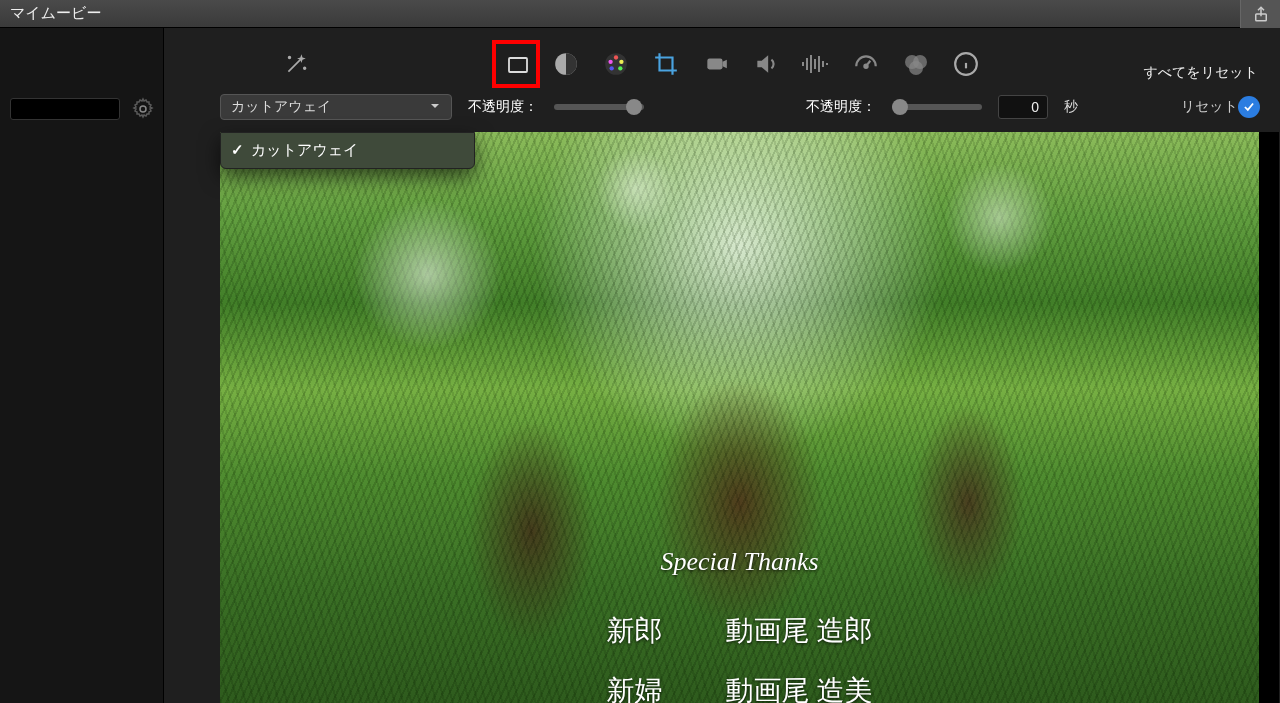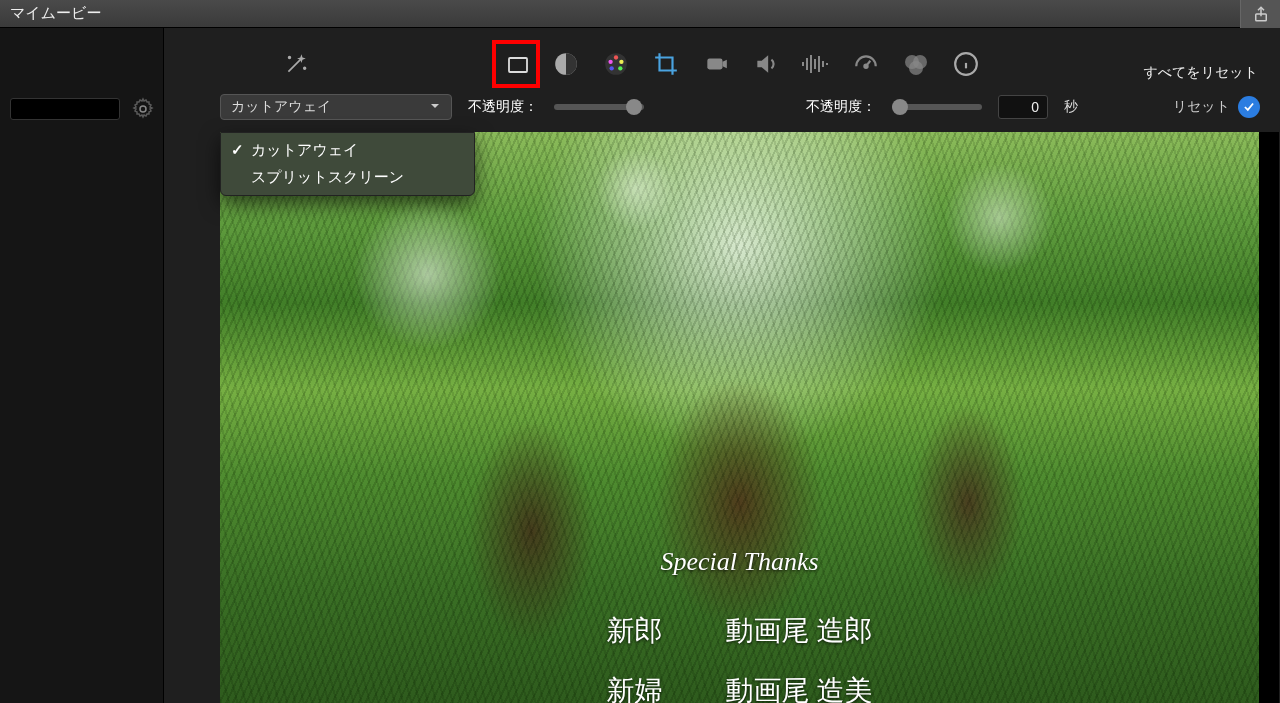--- a/index.html
+++ b/index.html
@@ -98,21 +98,21 @@
   }
   .value-box {
     width: 50px; height: 24px;
     background: #111; border: 1px solid #444;
     border-radius: 3px;
     display: flex; align-items: center; justify-content: flex-end;
     padding-right: 8px; color: #eee;
   }
   .unit { color: #ddd; }
   .reset-btn {
-    margin-left: auto; display: flex; align-items: center; gap: 8px;
+    margin-left: auto; display: flex; align-items: center; 
     cursor: pointer;
   }
   .reset-check {
     width: 22px; height: 22px; border-radius: 50%;
     background: #2b7de1;
     display: flex; align-items: center; justify-content: center;
     color: #fff;
   }
   .preview {
     position: absolute;
@@ -341,17 +341,16 @@
         </div>
         <div class="overlay-text row2">
           <span>新婦</span>
           <span>動画尾 造美</span>
         </div>
       </div>
     </div>
 
     <div class="dropdown-menu">
       <div class="item checked">カットアウェイ</div>
-      <div class="item">スプリットスクリーン</div>
     </div>
 
   </div>
 </div>
 
 </body></html>

